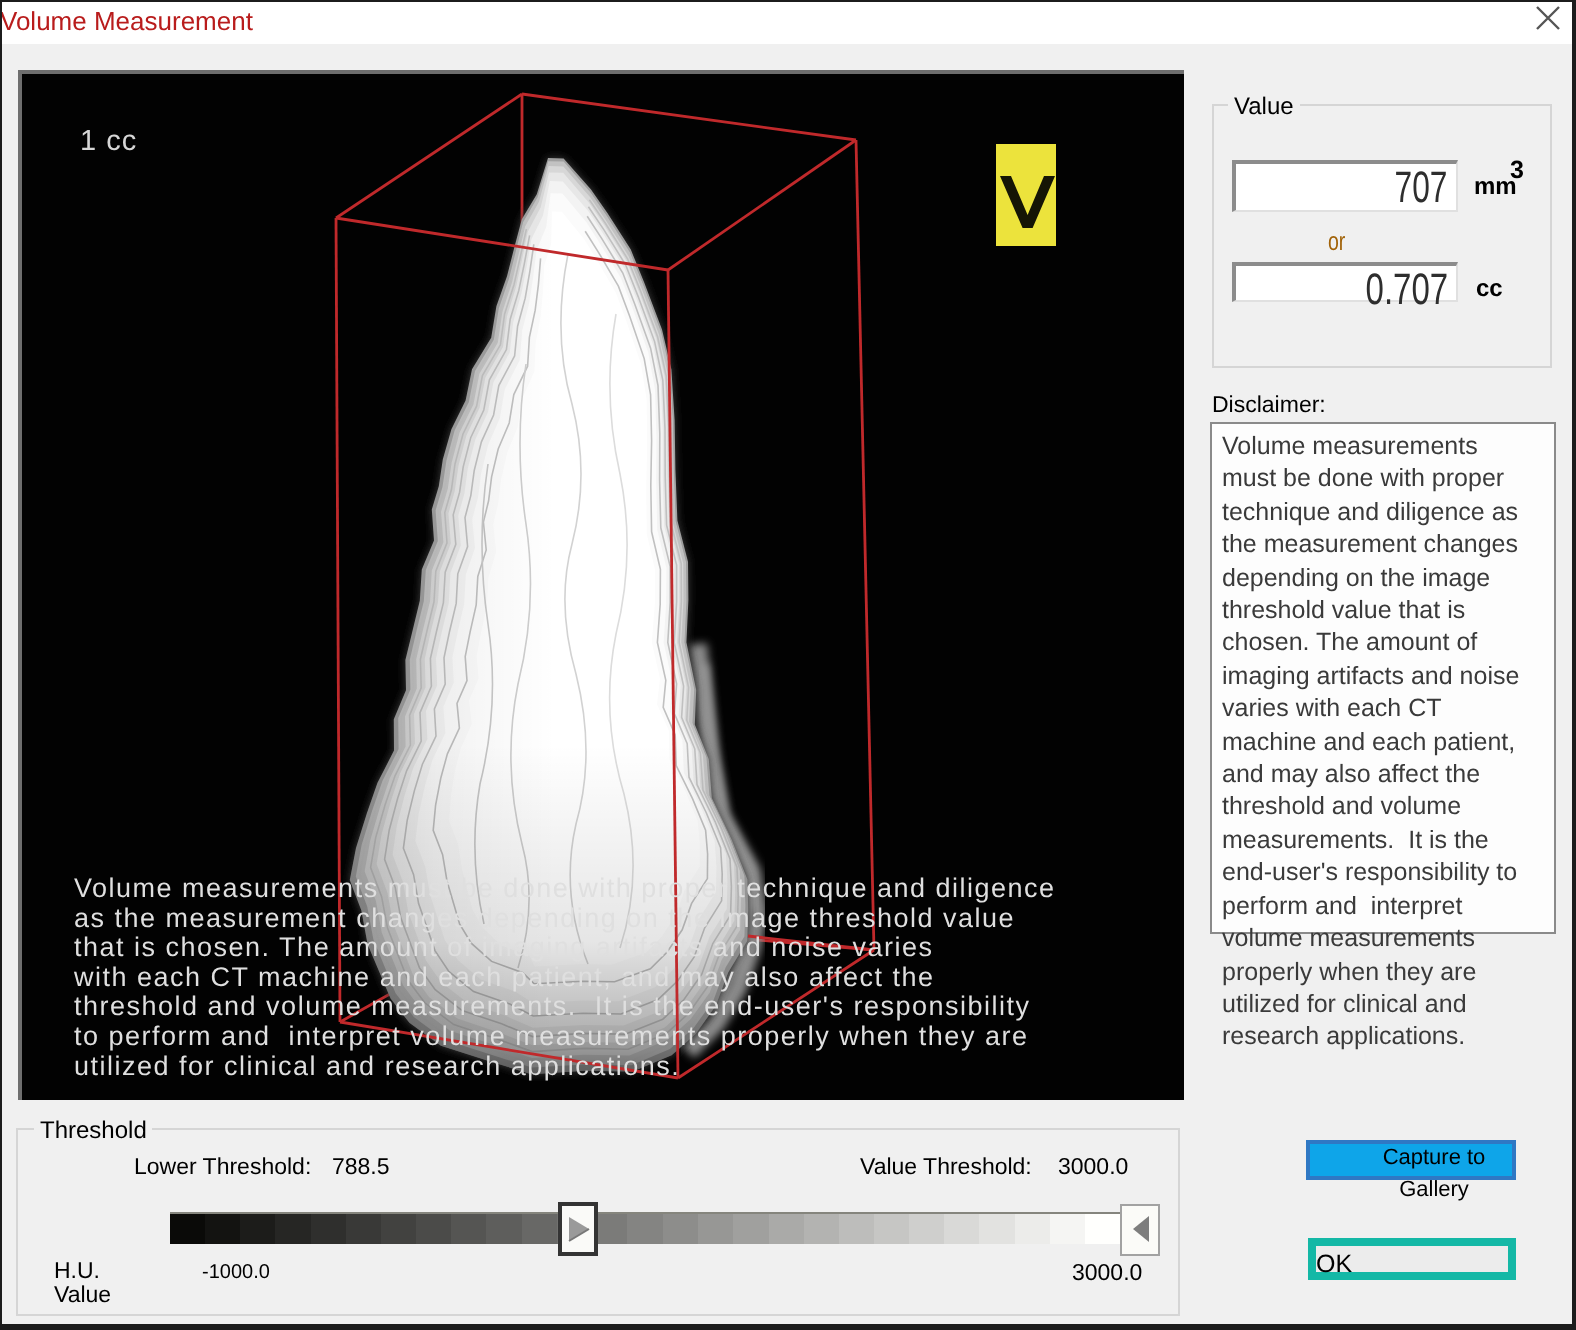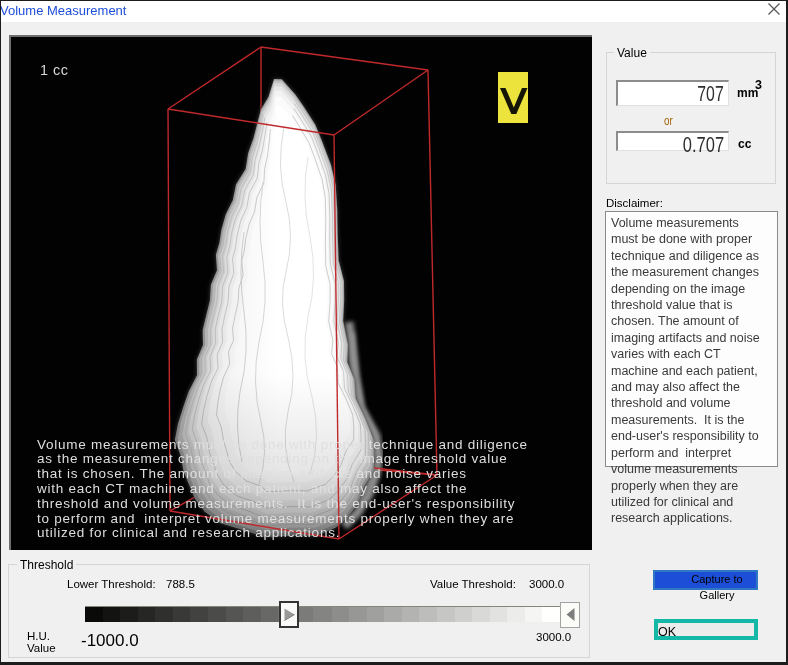--- a/index.html
+++ b/index.html
@@ -2,21 +2,21 @@
 <html><head><meta charset="utf-8">
 <style>
 html,body{margin:0;padding:0;}
 body{width:788px;height:665px;position:relative;background:#f0f0f0;
  font-family:"Liberation Sans",sans-serif;overflow:hidden;}
 .abs{position:absolute;}
 </style></head>
 <body>
 
 <div class="abs" style="left:0;top:0;width:788px;height:22px;background:#fff;"></div>
-<div class="abs" style="left:0;top:3px;font-size:13px;color:#1d4ed8;">Volume Measurement</div>
+<div class="abs" style="left:0;top:3px;font-size:13px;color:#b91c1c;">Volume Measurement</div>
 <svg class="abs" style="left:766px;top:2px;" width="16" height="14" viewBox="0 0 16 14">
 <path d="M2.5 1.5 L13.5 12.5 M13.5 1.5 L2.5 12.5" stroke="#555555" stroke-width="1.2" fill="none"></path>
 </svg>
 
 <div class="abs" style="left:0;top:0;width:788px;height:665px;box-sizing:border-box;
  border-top:1px solid #1c1c1c;border-left:1px solid #1c1c1c;border-right:2px solid #1c1c1c;border-bottom:3px solid #1c1c1c;pointer-events:none;z-index:50;"></div>
 
 <svg class="abs" style="left:8px;top:32px;" width="584" height="518" viewBox="0 0 584 518">
 <defs>
 <filter id="b2" x="-10%" y="-10%" width="120%" height="120%">
@@ -102,21 +102,21 @@
 <div class="abs" style="left:664px;top:113px;font-size:13px;color:#a16207;"><span style="display:inline-block;transform:scaleX(0.75);transform-origin:0 50%;">or</span></div>
 <div class="abs" style="left:616px;top:131px;width:113px;height:20px;background:#fff;box-sizing:border-box;
  border-top:2px solid #8c8c8c;border-left:2px solid #8c8c8c;border-right:1px solid #e0e0e0;border-bottom:1px solid #e0e0e0;
  font-size:22px;color:#2e2e2e;text-align:right;line-height:24px;padding-right:4px;"><span style="display:inline-block;transform:scaleX(0.75);transform-origin:100% 50%;">0.707</span></div>
 <div class="abs" style="left:738px;top:137px;font-size:12px;font-weight:bold;color:#000;">cc</div>
 
 <div class="abs" style="left:606px;top:197px;font-size:11.5px;color:#000;">Disclaimer:</div>
 <div class="abs" style="left:605px;top:211px;width:173px;height:256px;background:#fdfdfd;box-sizing:border-box;
  border:1px solid #8a8a8a;font-size:12.5px;line-height:16.4px;color:#3a3a3a;padding:3px 0 0 5px;">Volume measurements<br>must be done with proper<br>technique and diligence as<br>the measurement changes<br>depending on the image<br>threshold value that is<br>chosen. The amount of<br>imaging artifacts and noise<br>varies with each CT<br>machine and each patient,<br>and may also affect the<br>threshold and volume<br>measurements.&nbsp; It is the<br>end-user's responsibility to<br>perform and&nbsp; interpret<br>volume measurements<br>properly when they are<br>utilized for clinical and<br>research applications.</div>
 
-<div class="abs" style="left:653px;top:570px;width:105px;height:20px;background:#1d4ed8;box-sizing:border-box;
+<div class="abs" style="left:653px;top:570px;width:105px;height:20px;background:#0ea5e9;box-sizing:border-box;
  border:2px solid #2f78c4;font-size:11px;color:#000;text-align:center;line-height:15.5px;padding-left:23px;">Capture to Gallery</div>
 <div class="abs" style="left:654px;top:619px;width:104px;height:21px;background:#ececec;box-sizing:border-box;
  border:4px solid #14b8a6;font-size:12.5px;color:#000;text-align:left;line-height:19px;">OK</div>
 
 <div class="abs" style="left:8px;top:564px;width:582px;height:94px;border:1px solid #d5d5d5;box-sizing:border-box;"></div>
 <div class="abs" style="left:17px;top:558px;font-size:12px;color:#000;background:#f0f0f0;padding:0 3px;">Threshold</div>
 <div class="abs" style="left:67px;top:578px;font-size:11.5px;color:#000;text-align:center;">Lower Threshold:</div>
 <div class="abs" style="left:166px;top:578px;font-size:11.5px;color:#000;">788.5</div>
 <div class="abs" style="left:430px;top:578px;font-size:11.5px;color:#000;">Value Threshold:</div>
 <div class="abs" style="left:529px;top:578px;font-size:11.5px;color:#000;">3000.0</div>
@@ -125,15 +125,15 @@
 <div class="abs" style="left:279px;top:601px;width:20px;height:27px;background:#fafaf8;border:2px solid #343434;box-sizing:border-box;"></div>
 <svg class="abs" style="left:284px;top:608px;" width="12" height="13" viewBox="0 0 12 13">
 <path d="M0.5 0.5 L0.5 12.5 L10.5 6.5 Z" fill="#9a9a9a"></path>
     <path d="M10.5 6.5 L0.5 12.5" stroke="#777" stroke-width="1" fill="none"></path>
   </svg>
 
 <div class="abs" style="left:560px;top:602px;width:20px;height:26px;background:#fbfbf8;border:1px solid #a2a2a2;box-sizing:border-box;"></div>
 <svg class="abs" style="left:565px;top:607px;" width="11" height="15" viewBox="0 0 11 15">
 <path d="M9.5 1 L1.5 7.5 L9.5 14 Z" fill="#7d7d7d"></path>
   </svg>
-<div class="abs" style="left:81px;top:631px;font-size:17px;color:#000;">-1000.0</div>
+<div class="abs" style="left:101px;top:631px;font-size:10px;color:#000;">-1000.0</div>
 <div class="abs" style="left:536px;top:631px;font-size:11.5px;color:#000;">3000.0</div>
 <div class="abs" style="left:27px;top:630px;font-size:11.5px;color:#000;">H.U.<br>Value</div>
 
 </body></html>

